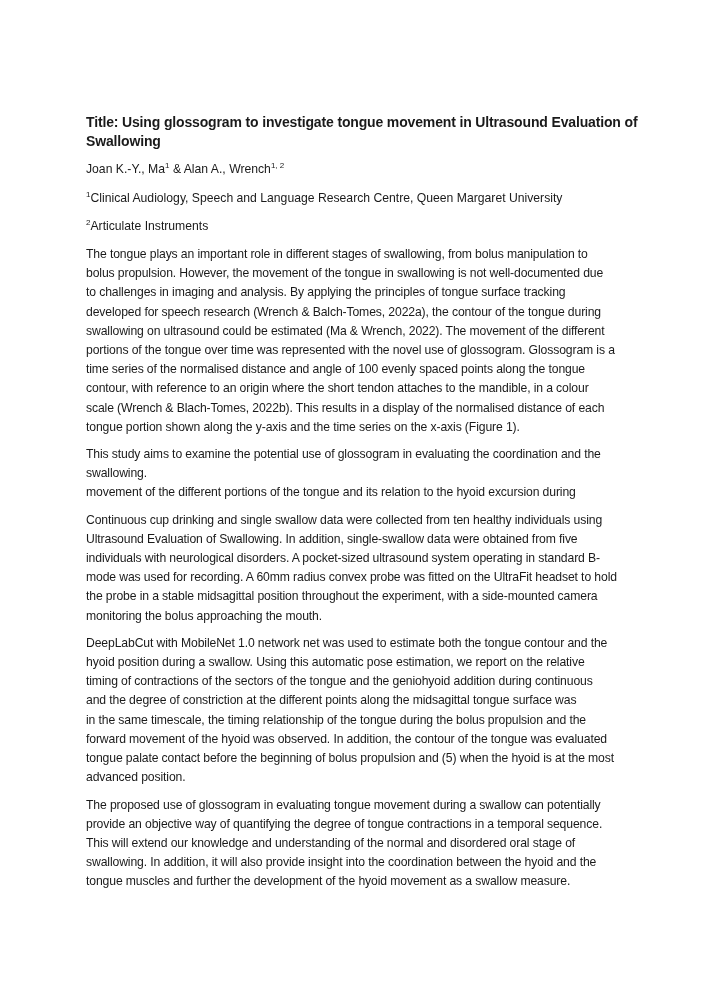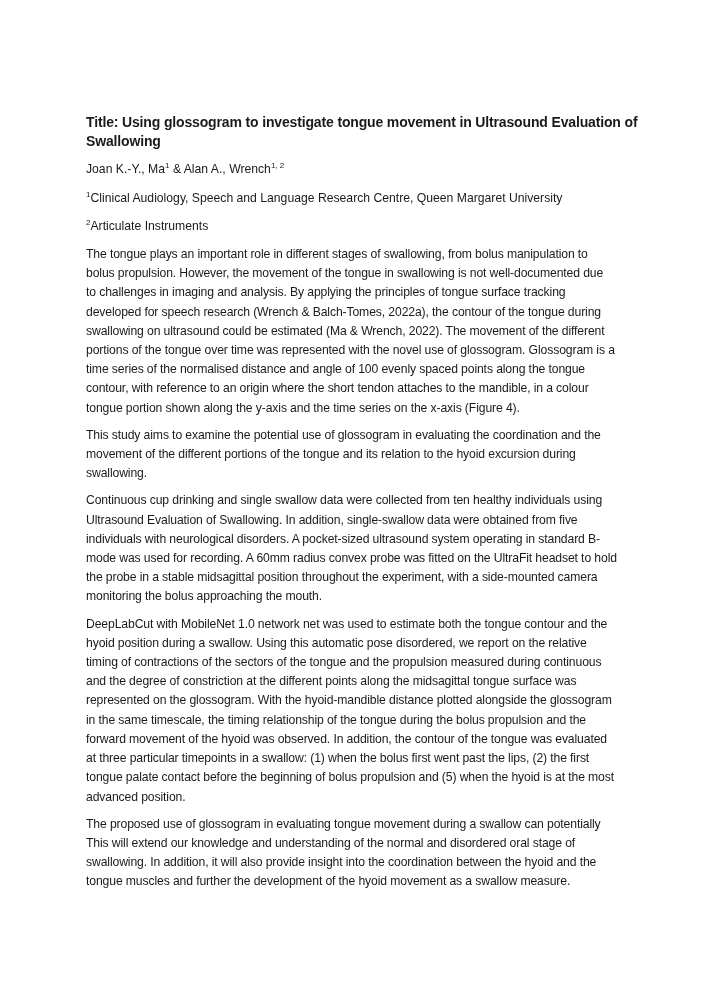--- a/index.html
+++ b/index.html
@@ -34,47 +34,47 @@
   <div id="paragraphs">
       <p class="para">
         <span class="line">The tongue plays an important role in different stages of swallowing, from bolus manipulation to</span>
         <span class="line">bolus propulsion. However, the movement of the tongue in swallowing is not well-documented due</span>
         <span class="line">to challenges in imaging and analysis. By applying the principles of tongue surface tracking</span>
         <span class="line">developed for speech research (Wrench &amp; Balch-Tomes, 2022a), the contour of the tongue during</span>
         <span class="line">swallowing on ultrasound could be estimated (Ma &amp; Wrench, 2022).   The movement of the different</span>
         <span class="line">portions of the tongue over time was represented with the novel use of glossogram. Glossogram is a</span>
         <span class="line">time series of the normalised distance and angle of 100 evenly spaced points along the tongue</span>
         <span class="line">contour, with reference to an origin where the short tendon attaches to the mandible, in a colour</span>
-        <span class="line">tongue portion shown along the y-axis and the time series on the x-axis (Figure 4).</span>
+        <span class="line">scale (Wrench &amp; Blach-Tomes, 2022b). This results in a display of the normalised distance of each</span>
+        <span class="line">tongue portion shown along the y-axis and the time series on the x-axis (Figure 1).</span>
       </p>
       <p class="para">
         <span class="line">This study aims to examine the potential use of glossogram in evaluating the coordination and the</span>
+        <span class="line">swallowing.</span>
         <span class="line">movement of the different portions of the tongue and its relation to the hyoid excursion during</span>
-        <span class="line">swallowing.</span>
       </p>
       <p class="para">
         <span class="line">Continuous cup drinking and single swallow data were collected from ten healthy individuals using</span>
         <span class="line">Ultrasound Evaluation of Swallowing. In addition, single-swallow data were obtained from five</span>
         <span class="line">individuals with neurological disorders. A pocket-sized ultrasound system operating in standard B-</span>
         <span class="line">mode was used for recording. A 60mm radius convex probe was fitted on the UltraFit headset to hold</span>
         <span class="line">the probe in a stable midsagittal position throughout the experiment, with a side-mounted camera</span>
         <span class="line">monitoring the bolus approaching the mouth.</span>
       </p>
       <p class="para">
         <span class="line">DeepLabCut with MobileNet 1.0 network net was used to estimate both the tongue contour and the</span>
-        <span class="line">hyoid position during a swallow. Using this automatic pose disordered, we report on the relative</span>
-        <span class="line">timing of contractions of the sectors of the tongue and the propulsion measured during continuous</span>
+        <span class="line">hyoid position during a swallow. Using this automatic pose estimation, we report on the relative</span>
+        <span class="line">timing of contractions of the sectors of the tongue and the geniohyoid addition during continuous</span>
         <span class="line">and the degree of constriction at the different points along the midsagittal tongue surface was</span>
-        <span class="line">represented on the glossogram. With the hyoid-mandible distance plotted alongside the glossogram</span>
         <span class="line">in the same timescale, the timing relationship of the tongue during the bolus propulsion and the</span>
         <span class="line">forward movement of the hyoid was observed. In addition, the contour of the tongue was evaluated</span>
-        <span class="line">at three particular timepoints in a swallow: (1) when the bolus first went past the lips, (2) the first</span>
         <span class="line">tongue palate contact before the beginning of bolus propulsion and (5) when the hyoid is at the most</span>
         <span class="line">advanced position.</span>
       </p>
       <p class="para">
         <span class="line">The proposed use of glossogram in evaluating tongue movement during a swallow can potentially</span>
+        <span class="line">provide an objective way of quantifying the degree of tongue contractions in a temporal sequence.</span>
         <span class="line">This will extend our knowledge and understanding of the normal and disordered oral stage of</span>
         <span class="line">swallowing. In addition, it will also provide insight into the coordination between the hyoid and the</span>
         <span class="line">tongue muscles and further the development of the hyoid movement as a swallow measure.</span>
       </p>
     </div>
 </div>
 
 </body></html>

